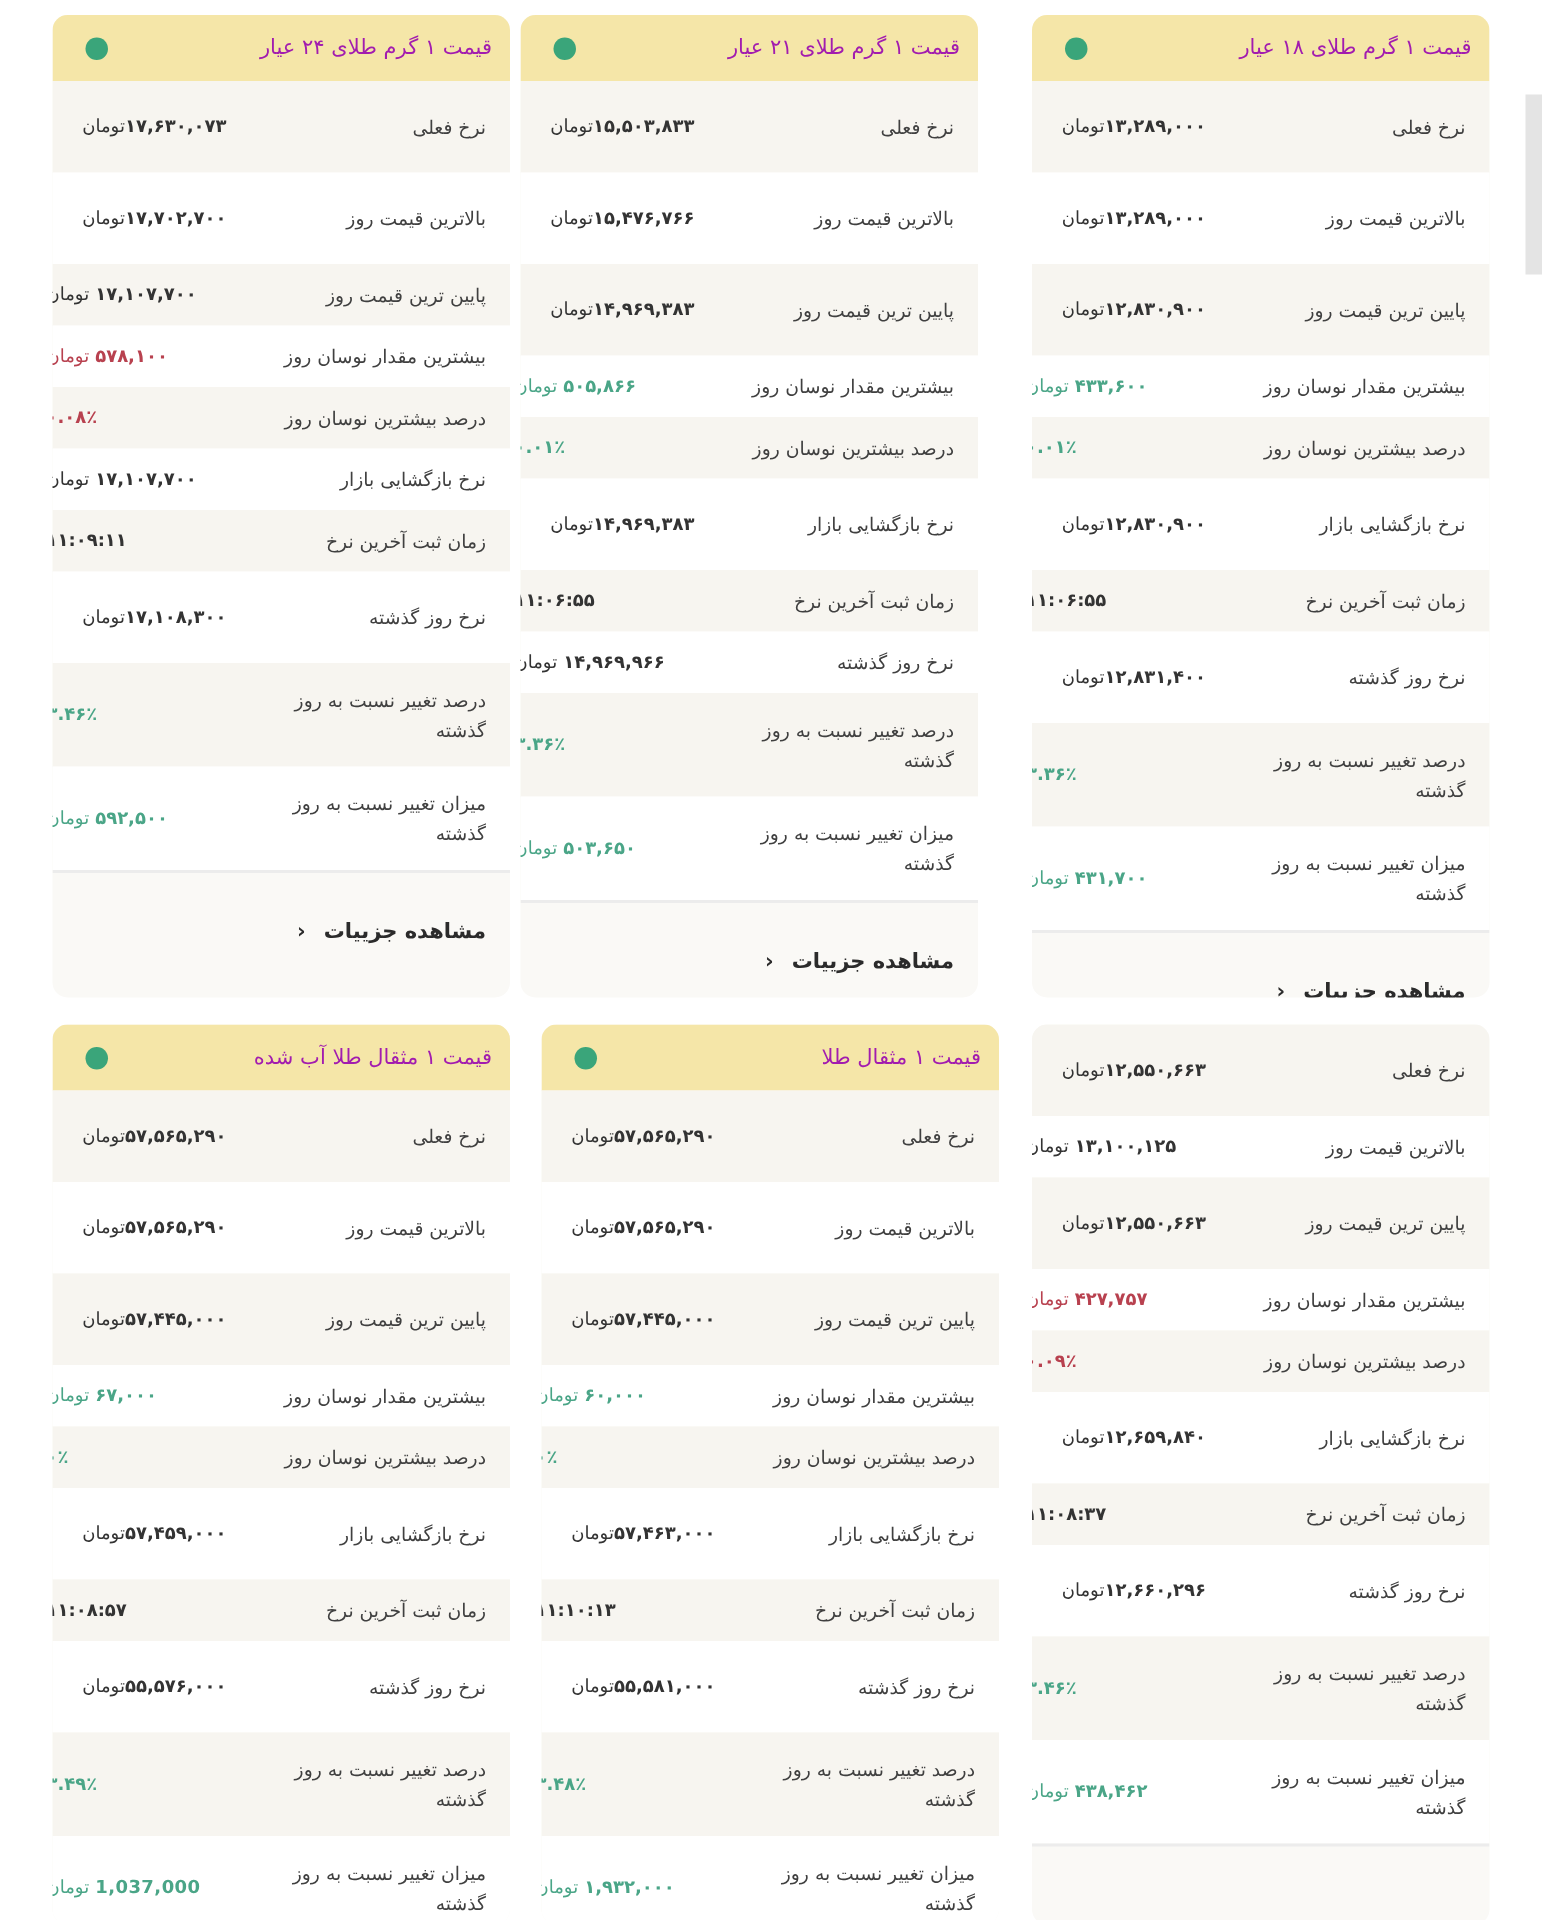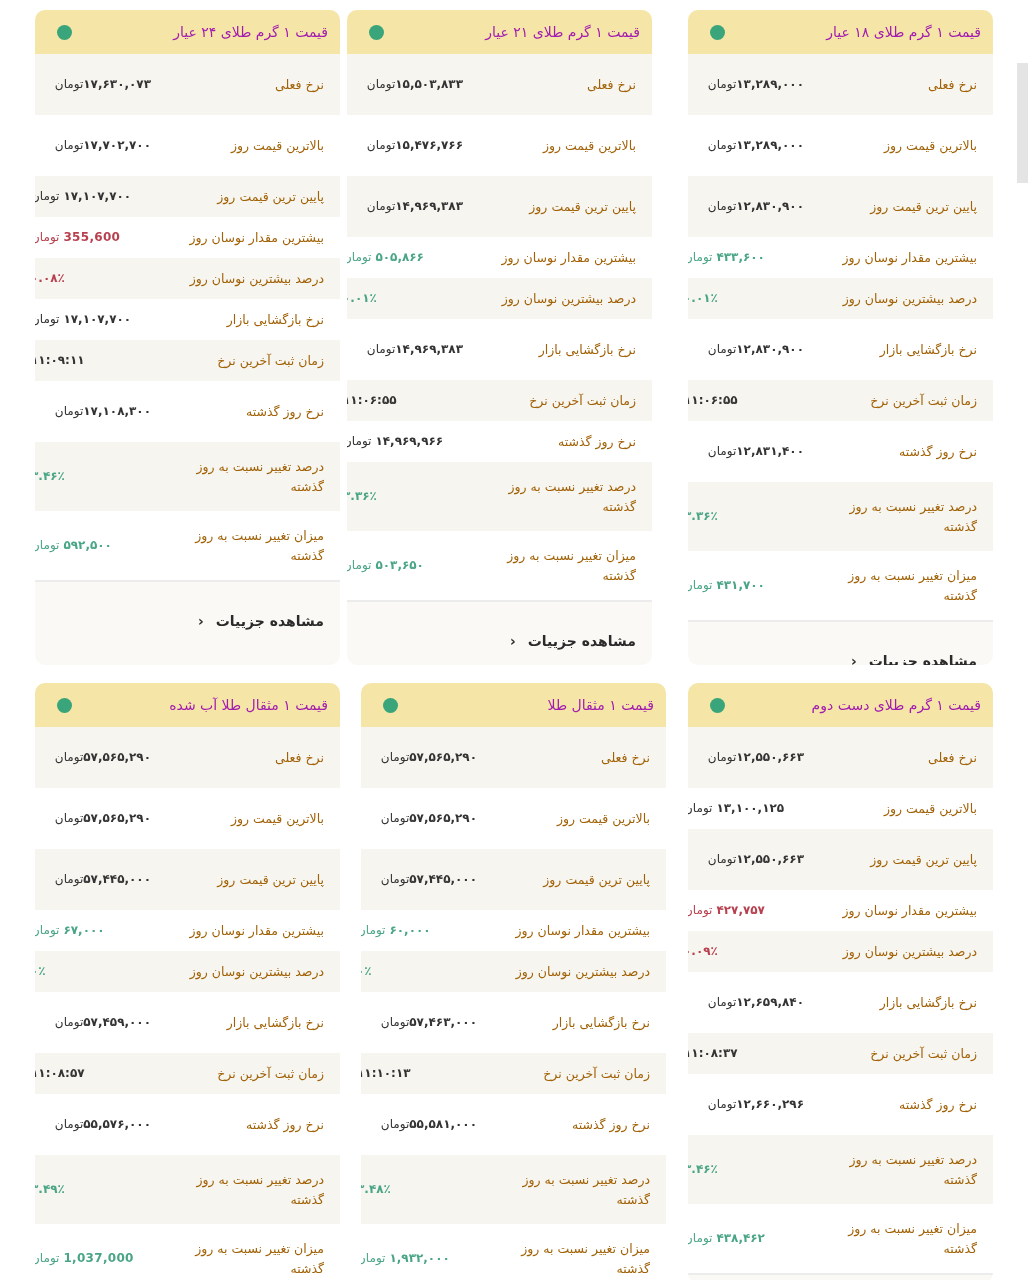--- a/index.html
+++ b/index.html
@@ -19,21 +19,21 @@
   .rows { direction: rtl; }
   .row {
     display: flex; align-items: center; justify-content: space-between;
     padding: 0 16px 0 0; font-size: 12.5px;
   }
   .row:nth-child(odd) { background: #f7f5f0; }
   .row:nth-child(even) { background: #ffffff; }
   .row.tall { height: 61px; }
   .row.short { height: 41px; }
   .row.wrap { height: 69px; }
-  .label { color: #a16207; text-align: right; line-height: 20px; width: 150px; }
+  .label { color: #404040; text-align: right; line-height: 20px; width: 150px; }
   .value { direction: rtl; text-align: left; font-size: 12px; color: #333; line-height: 21px; width: 120px; display: flex; flex-direction: row; align-items: flex-end; padding-left: 0; margin-left: -4px; }
   .value .num { direction: ltr; font-weight: bold; letter-spacing: 0.3px; }
   .value .unit { font-size: 12px; margin-left: 18px; }
   .value.inline { flex-direction: row; gap: 4px; justify-content: flex-end; align-items: center; }
   .value.green .num, .value.green .unit { color: #4aa587; }
   .value.red .num, .value.red .unit { color: #b8414f; }
   .footer-divider { height: 2px; background: #ececec; }
   .details-link {
     direction: rtl; display: flex; align-items: center; gap: 12px;
     padding: 18px 16px 0 0; height: 60px; font-size: 14px; font-weight: bold; color: #2b2b2b;
@@ -231,21 +231,21 @@
       <div class="row short">
           <span class="label">پایین ترین قیمت روز</span>
           <span class="value inline">
             <span class="num">۱۷,۱۰۷,۷۰۰</span>
             <span class="unit" style="margin-left:0">تومان</span>
           </span>
         </div>
       <div class="row short">
           <span class="label">بیشترین مقدار نوسان روز</span>
           <span class="value inline red">
-            <span class="num">355,600</span>
+            <span class="num">۵۷۸,۱۰۰</span>
             <span class="unit" style="margin-left:0">تومان</span>
           </span>
         </div>
       <div class="row short">
           <span class="label">درصد بیشترین نوسان روز</span>
           <span class="value inline red">
             <span class="num">۰.۰۸٪</span>
           </span>
         </div>
       <div class="row short">
@@ -283,24 +283,20 @@
         </div>
     </div>
     <div class="footer-divider"></div>
     <div class="details-link">
         <span>مشاهده جزییات</span>
         <span class="chevron">‹</span>
       </div>
   </div>
 
   <div class="card" style="left:653px; top:673px; height:600px;">
-    <div class="card-header">
-      <span class="card-title">قیمت ۱ گرم طلای دست دوم</span>
-      <span class="status-dot"></span>
-    </div>
     <div class="rows">
       <div class="row tall">
           <span class="label">نرخ فعلی</span>
           <span class="value">
             <span class="num">۱۲,۵۵۰,۶۶۳</span>
             <span class="unit">تومان</span>
           </span>
         </div>
       <div class="row short">
           <span class="label">بالاترین قیمت روز</span>

